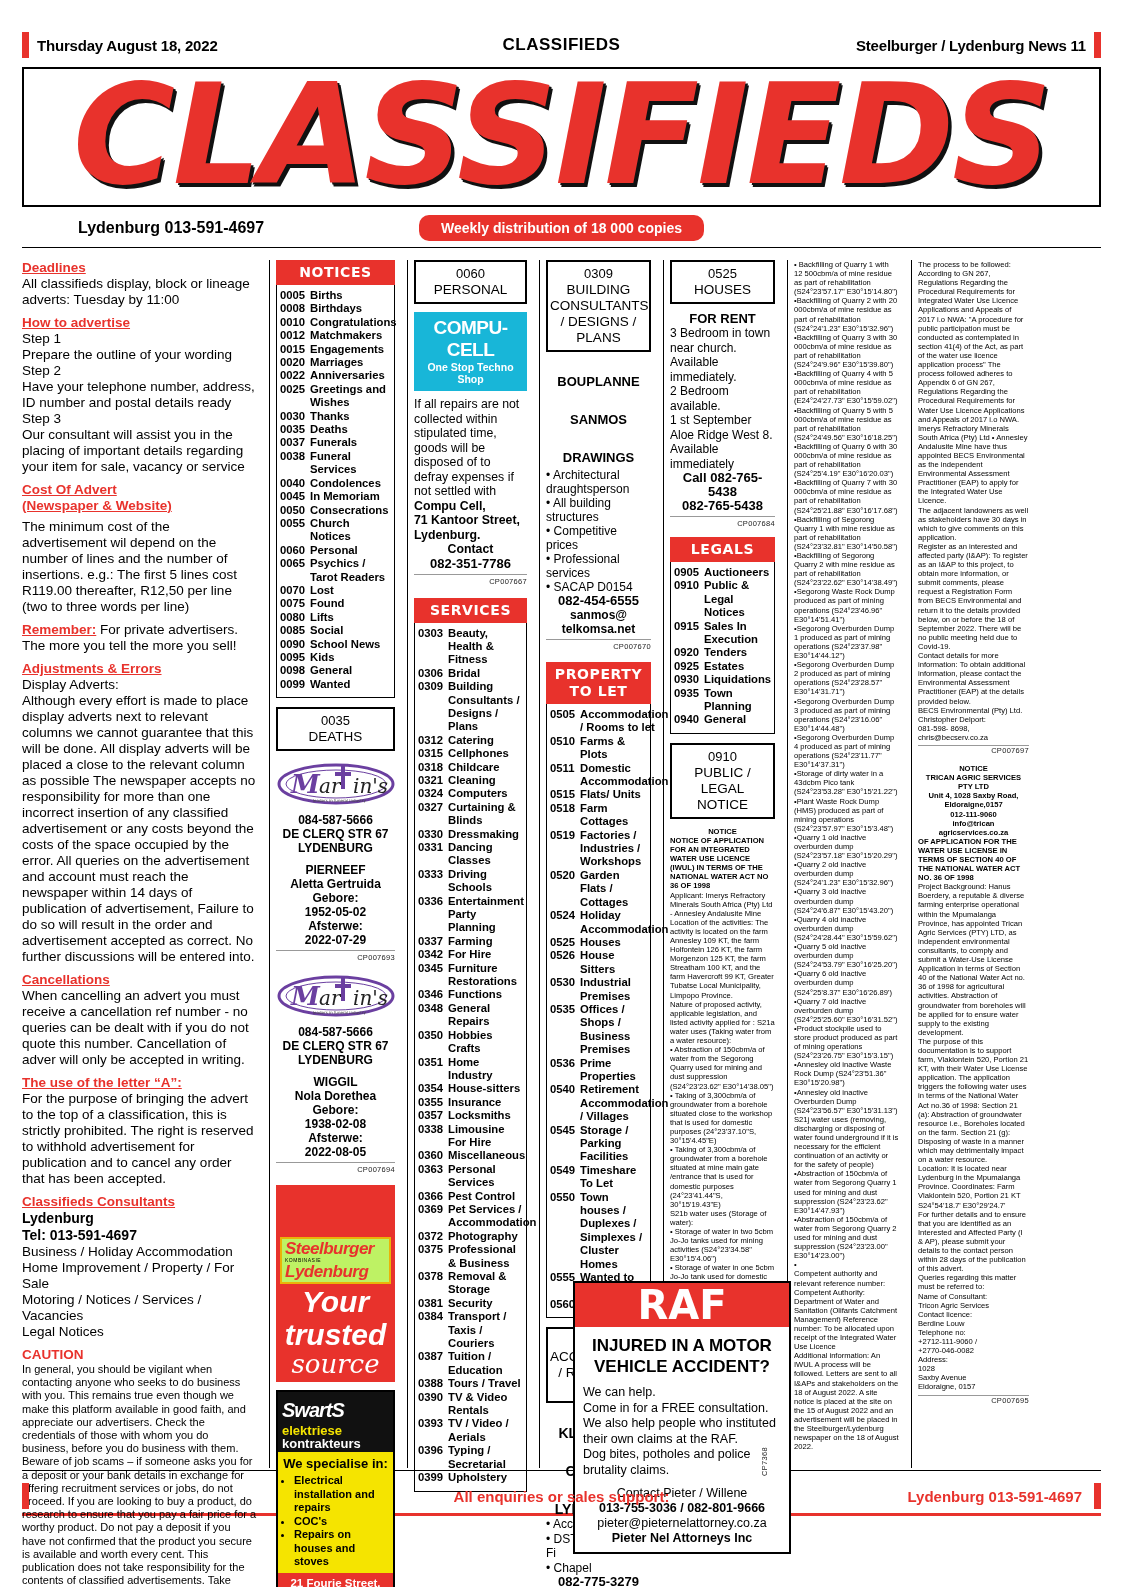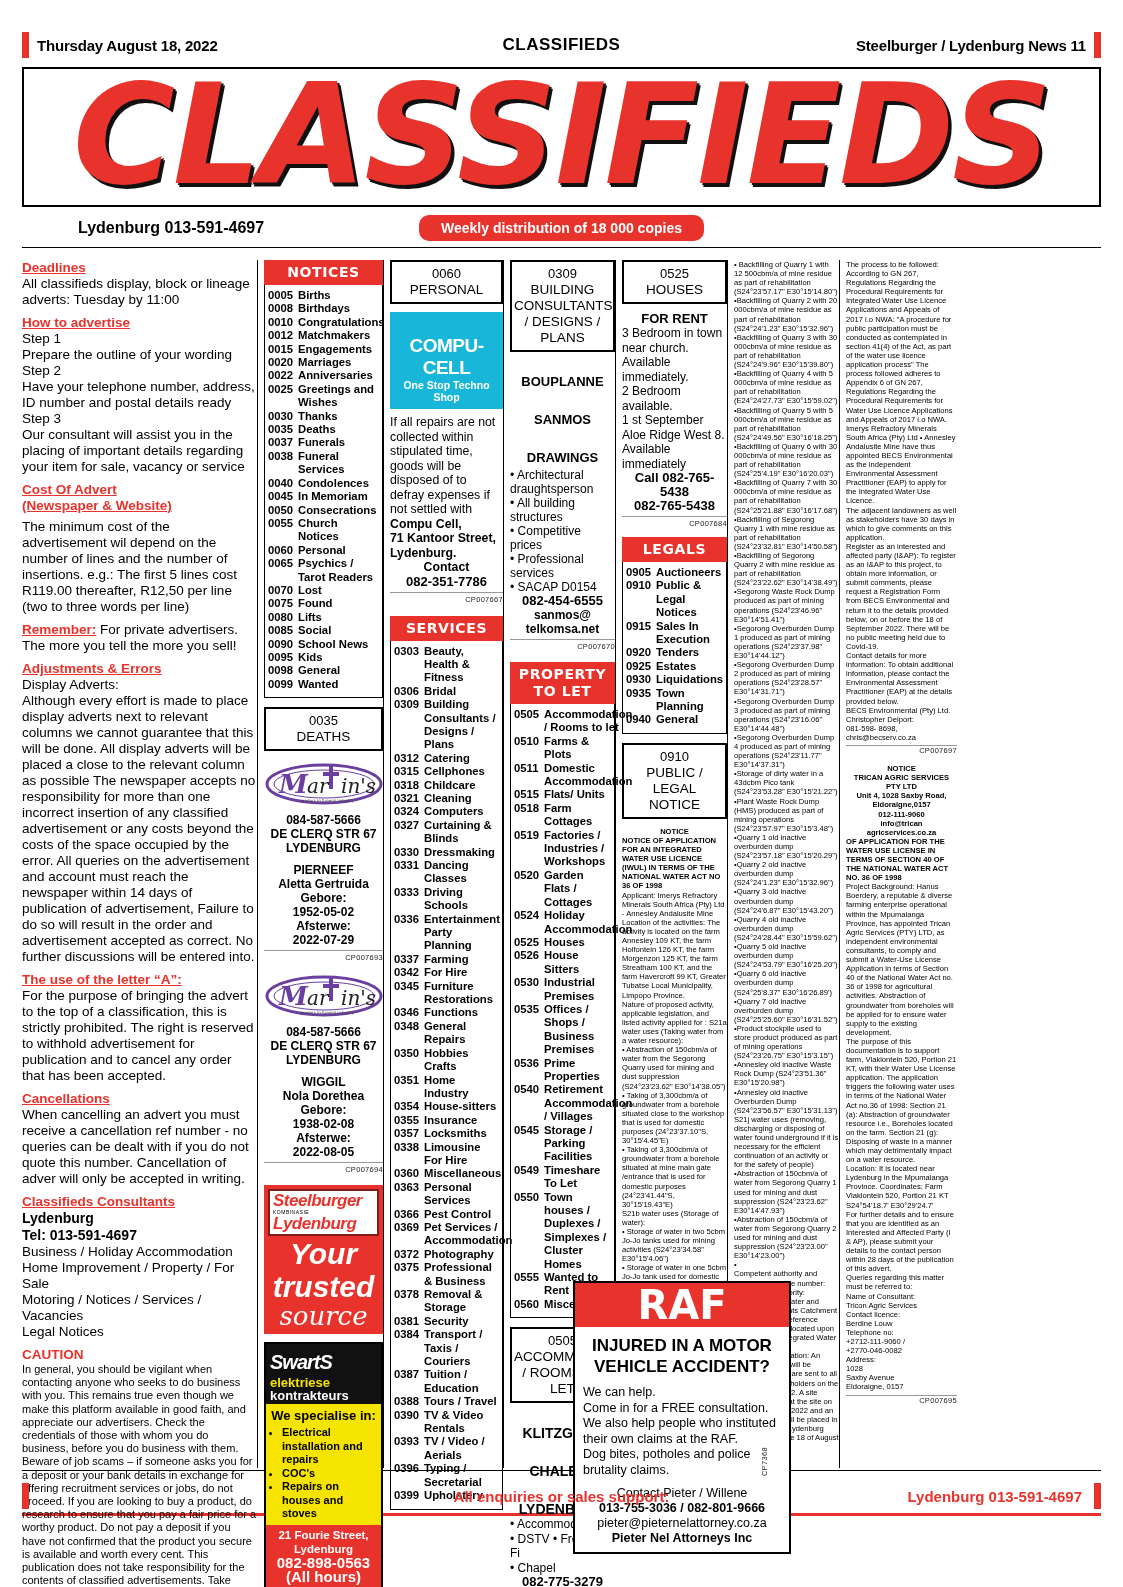--- a/index.html
+++ b/index.html
@@ -36,21 +36,21 @@
     transform-origin:center center;
     margin-top:2px;
     text-shadow: 2px 2px 0 #111, 3px 3px 0 #111;
   }
   .subbar { display:flex; align-items:center; height:34px; margin-top:4px; position:relative; }
   .subleft { font-weight:bold; font-size:16px; margin-left:56px; }
   .pillwrap { position:absolute; left:0; right:0; display:flex; justify-content:center; }
   .pill { background:#e8322c; color:#fff; font-weight:bold; font-size:14px; padding:5px 22px; border-radius:10px; }
 
   
-  .cols { display:flex; gap:0; margin-top:12px; height:1208px; }
+  .cols { display:flex; gap:12px; margin-top:12px; height:1208px; }
   .col { position:relative; }
   .c1 { width:235px; }
   .c2 { width:126px; }
   .c3 { width:120px; }
   .c4 { width:112px; }
   .c5 { width:112px; }
   .c6 { width:112px; }
   .c7 { width:118px; }
   .col + .col { border-left:1px solid #000; padding-left:6px; }
 
@@ -80,31 +80,31 @@
 
   
   .ad { text-align:center; font-size:12px; line-height:14px; }
   .adrule { border-top:1px solid #999; margin-top:3px; }
   .cpcode { font-size:7.5px; text-align:right; letter-spacing:0.3px; color:#222; }
   .bold { font-weight:bold; }
   .adname { font-weight:bold; font-size:13px; line-height:16px;margin-top:22px;}
 
   
   .compucell { background:#18b6d8; color:#fff; text-align:center; padding:5px 2px 6px 2px; margin-top:2px;}
-  .compucell .l1 { font-weight:bold; font-size:19px; letter-spacing:-0.5px;margin-top:18px; }
+  .compucell .l1 { font-weight:bold; font-size:19px; letter-spacing:-0.5px; }
   .compucell .l2 { font-weight:bold; font-size:10.5px; }
   .ccbody { font-size:12.3px; line-height:14.5px; margin-top:6px; }
 
   
   .martins { position:relative; height:52px; margin:6px 0 2px 0; }
   .martins svg { display:block; margin:0 auto; }
 
   
   .trustad { background:#e8322c; margin-top:8px; padding:4px; position:relative; }
-  .trustlogo { background:#ffffff; border:2px solid #7f1d1d; padding:2px 3px; }
+  .trustlogo { background:#bef264; border:2px solid #eab308; padding:2px 3px;margin-top:48px; }
   .trustlogo .t1 { color:#e8322c; font-weight:bold; font-style:italic; font-size:17px; line-height:16px; letter-spacing:-0.5px;}
   .trustlogo .t2 { color:#e8322c; font-weight:bold; font-style:italic; font-size:17px; line-height:17px; letter-spacing:-0.5px;}
   .trustlogo .tiny { font-size:5px; color:#000; letter-spacing:0.5px; }
   .trustad .big { color:#fff; font-weight:bold; font-style:italic; font-size:30px; line-height:30px; text-align:center; margin-top:3px;}
   .trustad .script { color:#fff; font-style:italic; font-family:"DejaVu Serif", serif; font-size:26px; text-align:center; line-height:28px;}
 
   
   .swarts { border:2px solid #000; margin-top:8px; background:#fff; }
   .swartshead { background:#111; color:#fff; padding:4px 4px 2px 4px; position:relative; }
   .swartshead .s1 { font-weight:bold; font-style:italic; font-size:20px; line-height:28px; letter-spacing:-1px; }
@@ -189,26 +189,26 @@
       </div>
       <div class="cblock">
         <div class="infotext"><span class="inline-head">Remember:</span><span> For private advertisers. The more you tell the more you sell!</span></div>
       </div>
       <div class="cblock">
         <div class="infohead">Adjustments &amp; Errors</div>
         <div class="infotext">Display Adverts:</div>
         <div class="infotext">Although every effort is made to place display adverts next to relevant columns we cannot guarantee that this will be done. All display adverts will be placed a close to the relevant column as possible The newspaper accepts no responsibility for more than one incorrect insertion of any classified advertisement or any costs beyond the costs of the space occupied by the error. All queries on the advertisement and account must reach the newspaper within 14 days of publication of advertisement, Failure to do so will result in the order and advertisement accepted as correct. No further discussions will be entered into.</div>
       </div>
       <div class="cblock">
+        <div class="infohead">Cancellations</div>
+        <div class="infotext">When cancelling an advert you must receive a cancellation ref number - no queries can be dealt with if you do not quote this number. Cancellation of adver will only be accepted in writing.</div>
+      </div>
+      <div class="cblock">
         <div class="infohead">The use of the letter “A”:</div>
         <div class="infotext">For the purpose of bringing the advert to the top of a classification, this is strictly prohibited. The right is reserved to withhold advertisement for publication and to cancel any order that has been accepted.</div>
-      </div>
-      <div class="cblock">
-        <div class="infohead">Cancellations</div>
-        <div class="infotext">When cancelling an advert you must receive a cancellation ref number - no queries can be dealt with if you do not quote this number. Cancellation of adver will only be accepted in writing.</div>
       </div>
       <div class="cblock">
         <div class="infohead">Classifieds Consultants</div>
         <div class="consult-name">Lydenburg</div>
         <div class="consult-name">Tel: 013-591-4697</div>
         <div class="infotext" style="white-space:pre-line">Business / Holiday Accommodation
 Home Improvement / Property / For Sale
 Motoring / Notices / Services / Vacancies
 Legal Notices</div>
       </div>

